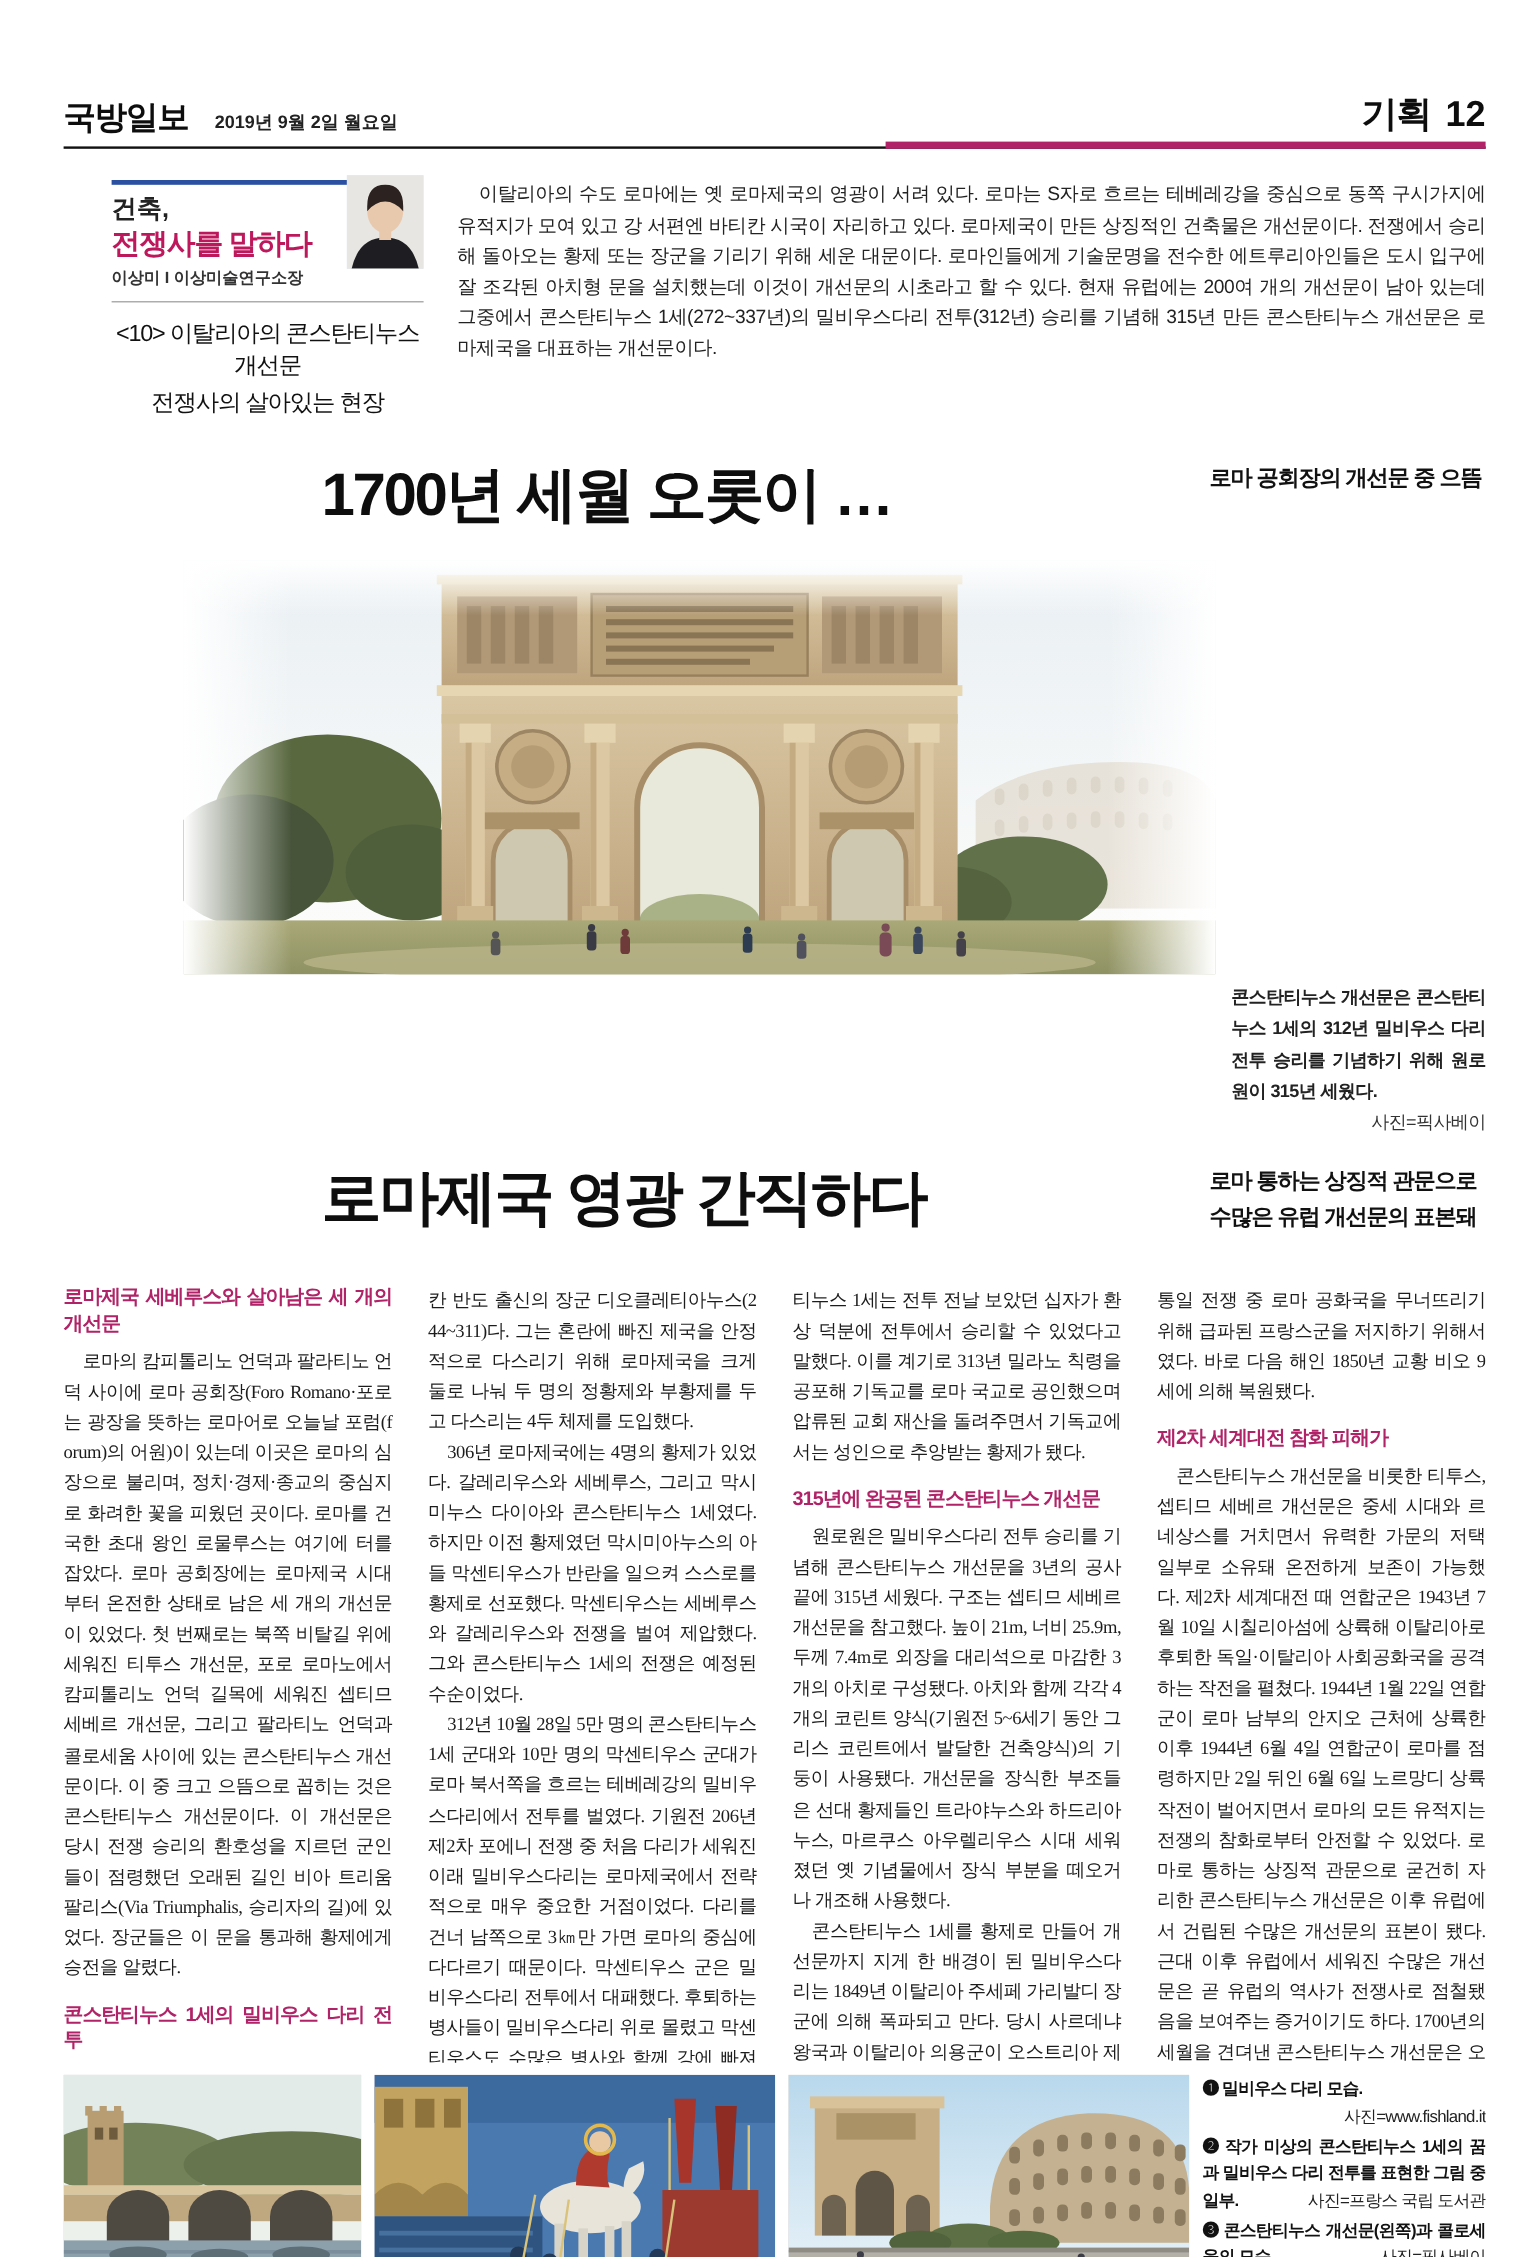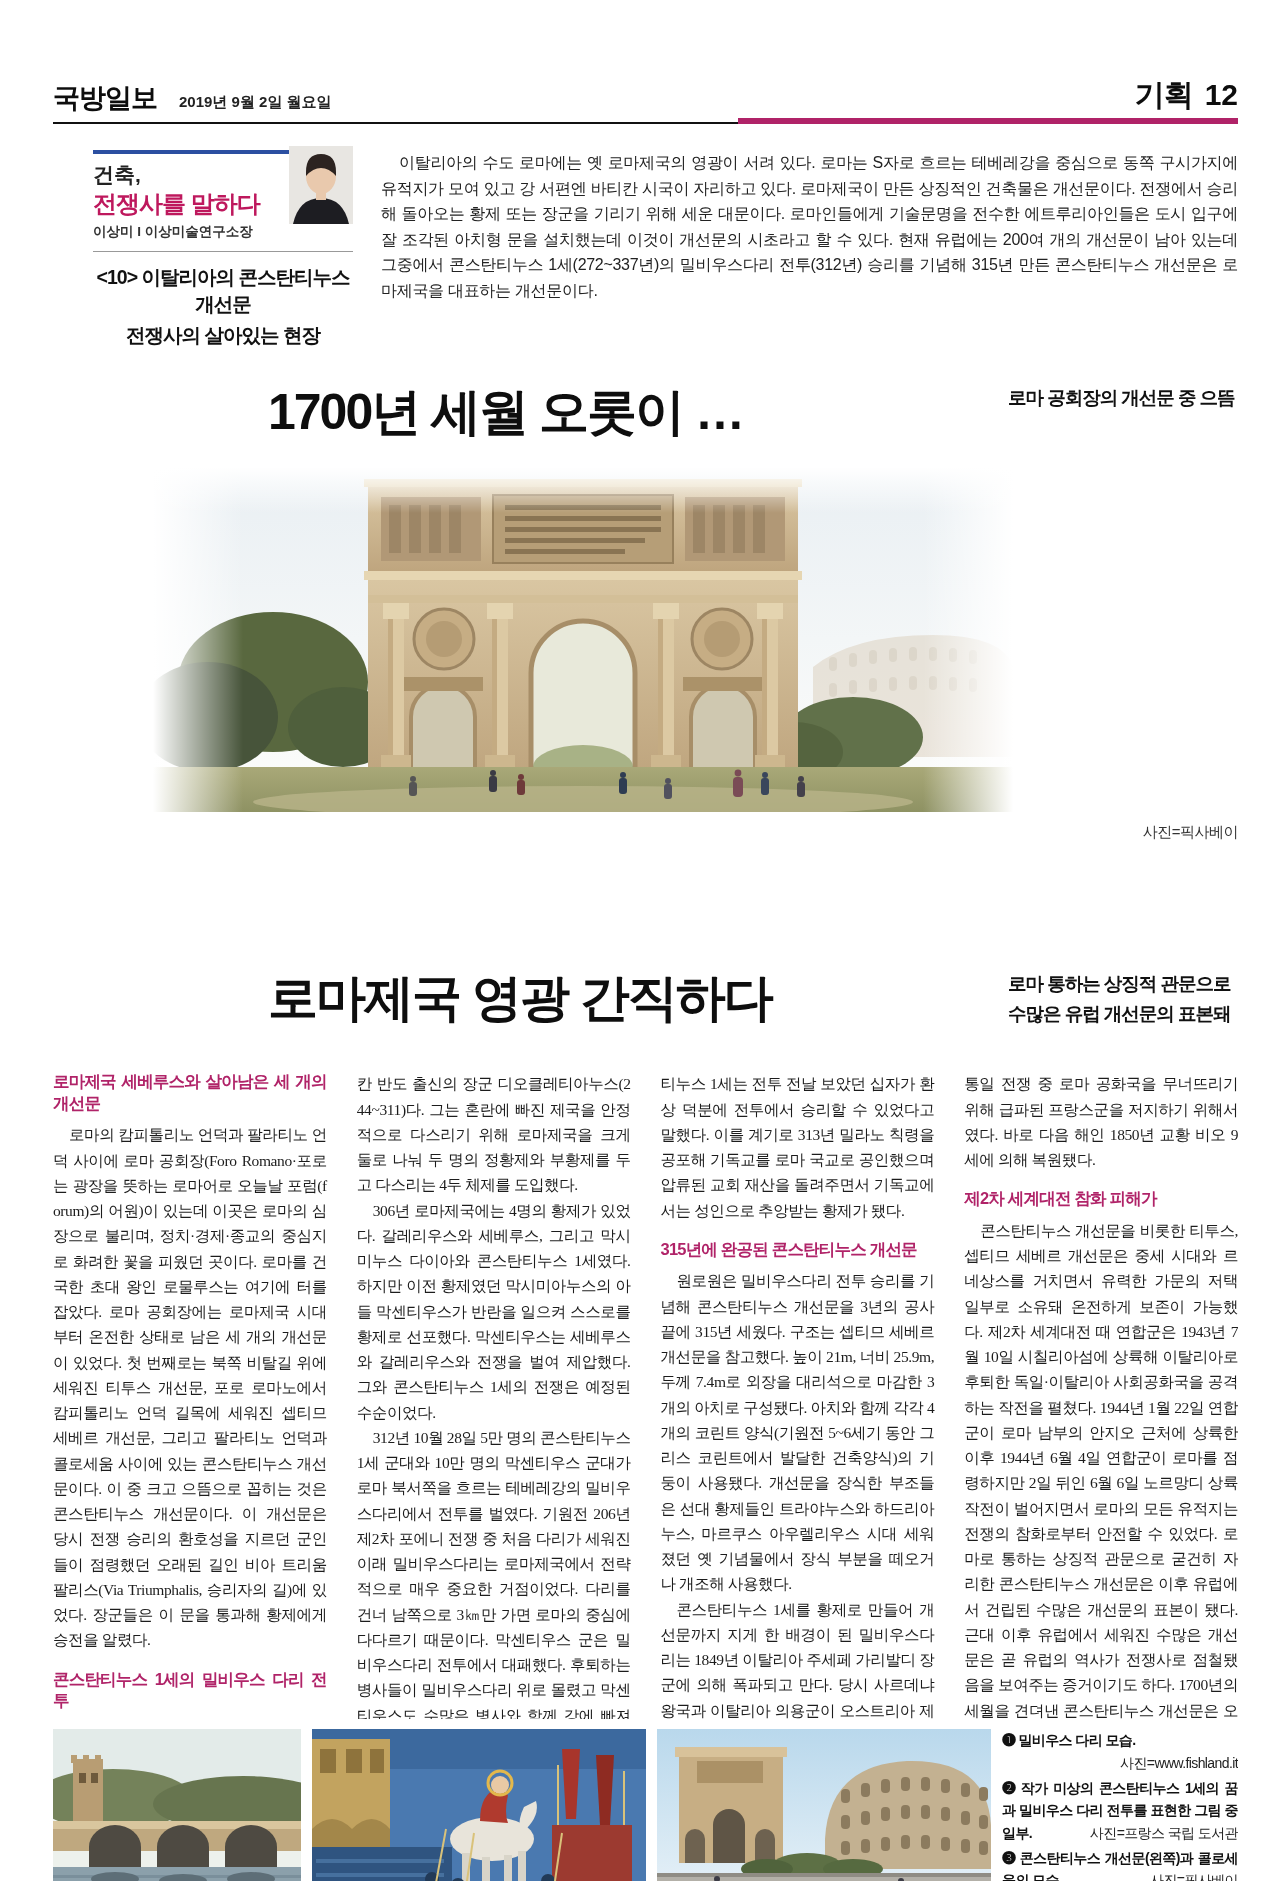--- a/index.html
+++ b/index.html
@@ -20,21 +20,21 @@
 
   
   .feature { display:flex; margin-top:18px; gap:28px; }
   .feature-left { width:300px; flex:none; padding-left:40px; }
   .series-box { position:relative; border-bottom:1px solid #999; padding:8px 0 10px 0; }
   .series-rule { width:225px; height:4px; background:#2b4fa1; margin-bottom:8px; }
   .kicker1 { font-size:21px; font-weight:700; color:#222; line-height:1.25; }
   .kicker2 { font-size:24px; font-weight:800; color:#be185d; letter-spacing:-1px; line-height:1.3; }
   .byline { font-size:13.5px; font-weight:600; color:#333; margin-top:4px; }
   .author-photo { position:absolute; right:0; top:4px; width:64px; height:78px; overflow:hidden; background:#dfe4e8; }
-  .episode { text-align:center; margin-top:12px; font-weight:700; color:#111; }
+  .episode { text-align:center; margin-top:12px; font-weight:400; color:#111; }
   .episode .ep1 { font-size:19.5px; letter-spacing:-1px; }
   .episode .ep2 { font-size:19.5px; letter-spacing:-1px; margin-top:4px; }
   .intro { flex:1; font-size:16px; line-height:1.6; font-weight:500; color:#222; text-align:justify; word-break:break-all; padding-top:8px; letter-spacing:-0.3px; }
   .intro-indent { display:inline-block; width:18px; }
 
   
   .headrow { position:relative; margin-top:30px; height:72px; }
   .bightitle { position:absolute; left:215px; top:0; font-size:50px; font-weight:900; letter-spacing:-2px; color:#0e0e0e; }
   .deck { position:absolute; right:0; top:4px; width:230px; font-size:18.5px; font-weight:700; letter-spacing:-1px; line-height:1.6; color:#111; }
 
@@ -280,20 +280,21 @@
                 <circle cx="260" cy="312" r="3"></circle>
                 <rect x="256" y="315" width="8" height="14" rx="3"></rect>
               </g>
           </g>
         </svg>
         <div class="fade left"></div>
         <div class="fade right"></div>
         <div class="fade top"></div>
       </div>
       <div class="photo-caption">
+        <span>콘스탄티누스 개선문은 콘스탄티누스 1세의 312년 밀비우스 다리 전투 승리를 기념하기 위해 원로원이 315년 세웠다.</span>
         <span class="credit">사진=픽사베이</span>
       </div>
     </section>
 
     <section class="headrow">
       <h1 class="bightitle">로마제국 영광 간직하다</h1>
       <div class="deck">
         <div>로마 통하는 상징적 관문으로</div>
         <div>수많은 유럽 개선문의 표본돼</div>
       </div>

